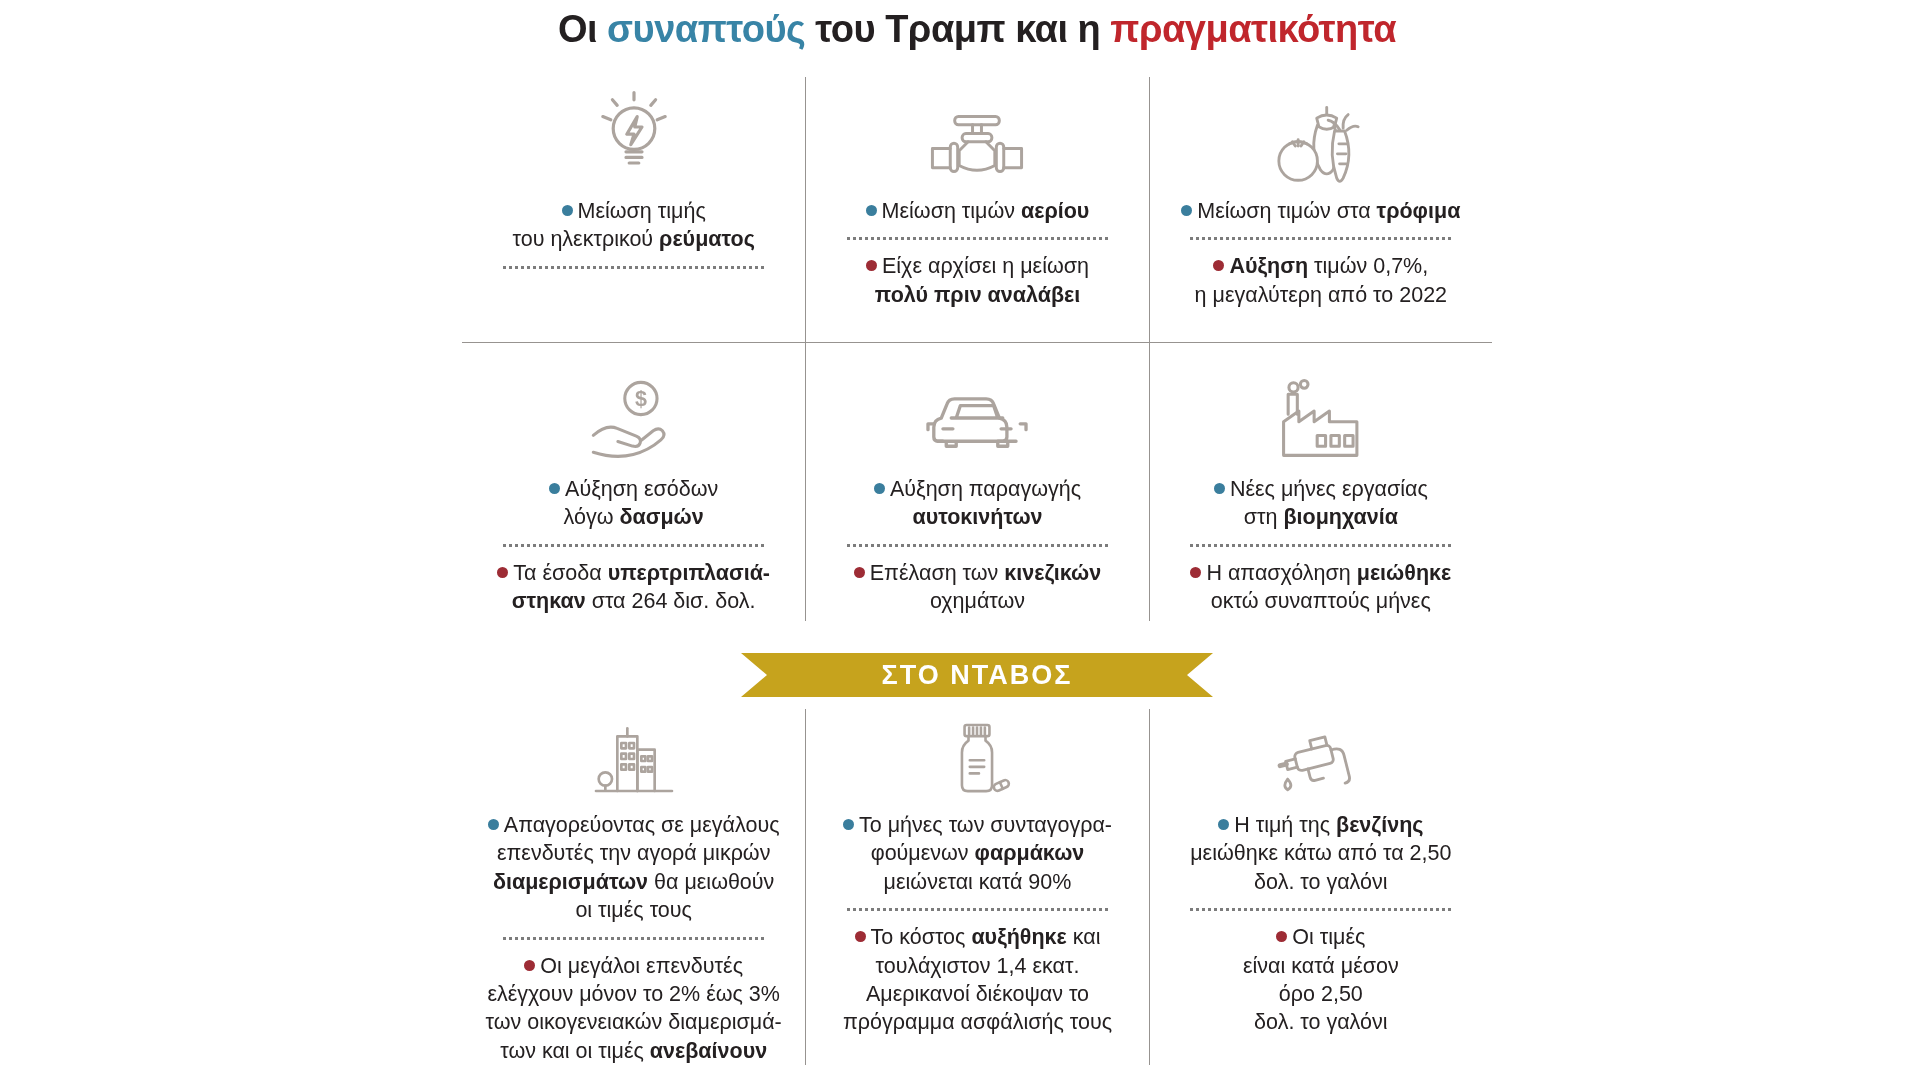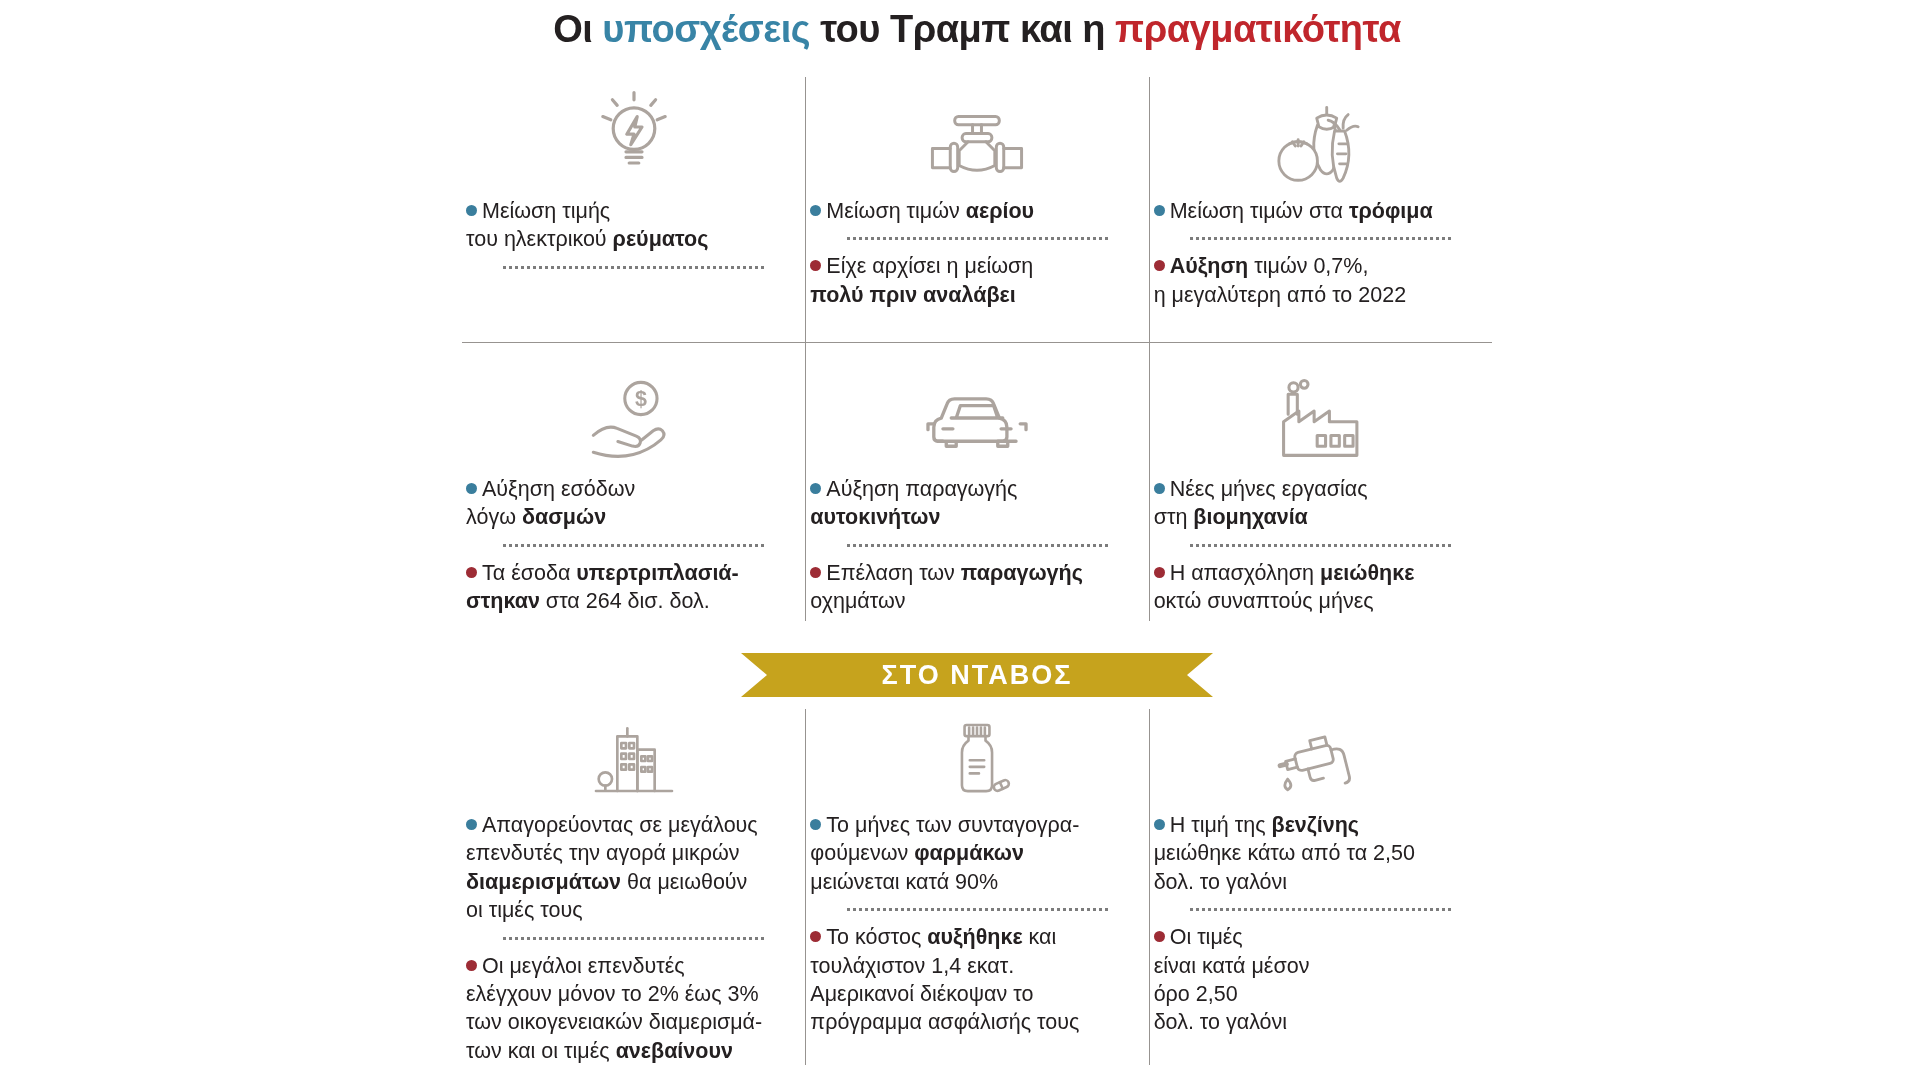--- a/index.html
+++ b/index.html
@@ -25,21 +25,21 @@
   .cell{padding:6px 4px 0 4px;}
   .cell.bl{border-left:1.5px solid var(--line-gray);}
   .cell.bb{border-bottom:1.5px solid var(--line-gray);}
   .cell.r2{padding-top:18px;}
 
   .icon-box{height:102px;display:flex;align-items:flex-end;justify-content:center;
     margin-bottom:12px;color:var(--icon-gray);}
   .grid-bottom .icon-box{height:84px;}
   .icon-box svg{display:block;}
 
-  .entry{font-size:21.5px;line-height:1.32;text-align:left;white-space:pre-line;}
+  .entry{font-size:21.5px;line-height:1.32;text-align:center;white-space:pre-line;}
   .entry .b{font-weight:700;margin-top:20px;}
   .bullet{display:inline-block;width:11px;height:11px;border-radius:50%;
     margin-right:5px;vertical-align:2px;}
   .promise .bullet{background:var(--bullet-blue);}
   .reality .bullet{background:var(--bullet-red);}
   .dots{width:78%;margin:12px auto;border-bottom:3px dotted #7c7c7c;height:0;}
 
   .banner-wrap{margin-top:32px;display:flex;justify-content:center;}
   .banner{width:472px;height:44px;background:var(--banner-gold);
     clip-path:polygon(0 0,100% 0,calc(100% - 26px) 50%,100% 100%,0 100%,26px 50%);
@@ -52,21 +52,21 @@
 
   .ic{fill:none;stroke:currentColor;stroke-width:4;stroke-linecap:round;stroke-linejoin:round;}
   .icw{fill:#fff;stroke:currentColor;stroke-width:4;stroke-linecap:round;stroke-linejoin:round;}
 </style>
 </head>
 <body>
 
 <div class="canvas">
 <div class="content">
 
-  <h1 class="title"><span><span class="">Οι </span><span class="blue">υποσχέσεις</span><span class=""> του Τραμπ και η </span><span class="red">πραγματικότητα</span></span></h1>
+  <h1 class="title"><span><span class="">Οι </span><span class="blue">συναπτούς</span><span class=""> του Τραμπ και η </span><span class="red">πραγματικότητα</span></span></h1>
 
   <div class="grid-top">
 
     <div class="cell bb">
       <div class="icon-box">
         <svg width="96" height="100" viewBox="0 0 120 120">
               <g class="ic">
           <circle cx="60" cy="52" r="26"></circle>
           <path d="M50 81 h20 M50 88 h20 M54 95 h12"></path>
           <path d="M64 37 L51 59 h9 L56 72 L70 50 h-9 Z"></path>
@@ -146,21 +146,21 @@
           <path d="M40 42 l5 -15 h40 l5 15 M34 42 h62"></path>
           <path d="M24 55 h12 M94 55 h12"></path>
           <path d="M13 49 h-7 v7 M117 49 h7 v7"></path>
           <path d="M18 70 h94 M28 70 v6 h12 v-6 M90 70 v6 h12 v-6"></path>
         </g>
             </svg>
       </div>
       <div class="entry promise"><span class="bullet"></span><span><span class="">Αύξηση παραγωγής
 </span><span class="b">αυτοκινήτων</span></span></div>
       <div class="dots"></div>
-      <div class="entry reality"><span class="bullet"></span><span><span class="">Επέλαση των </span><span class="b">παραγωγής</span><span class="">
+      <div class="entry reality"><span class="bullet"></span><span><span class="">Επέλαση των </span><span class="b">κινεζικών</span><span class="">
 οχημάτων</span></span></div>
     </div>
 
     <div class="cell r2 bl">
       <div class="icon-box">
         <svg width="100" height="84" viewBox="0 0 130 110">
               <g class="ic">
           <path d="M22 46 V20 h12 v26"></path>
           <circle cx="29" cy="11" r="6"></circle>
           <circle cx="43" cy="7" r="5"></circle>

